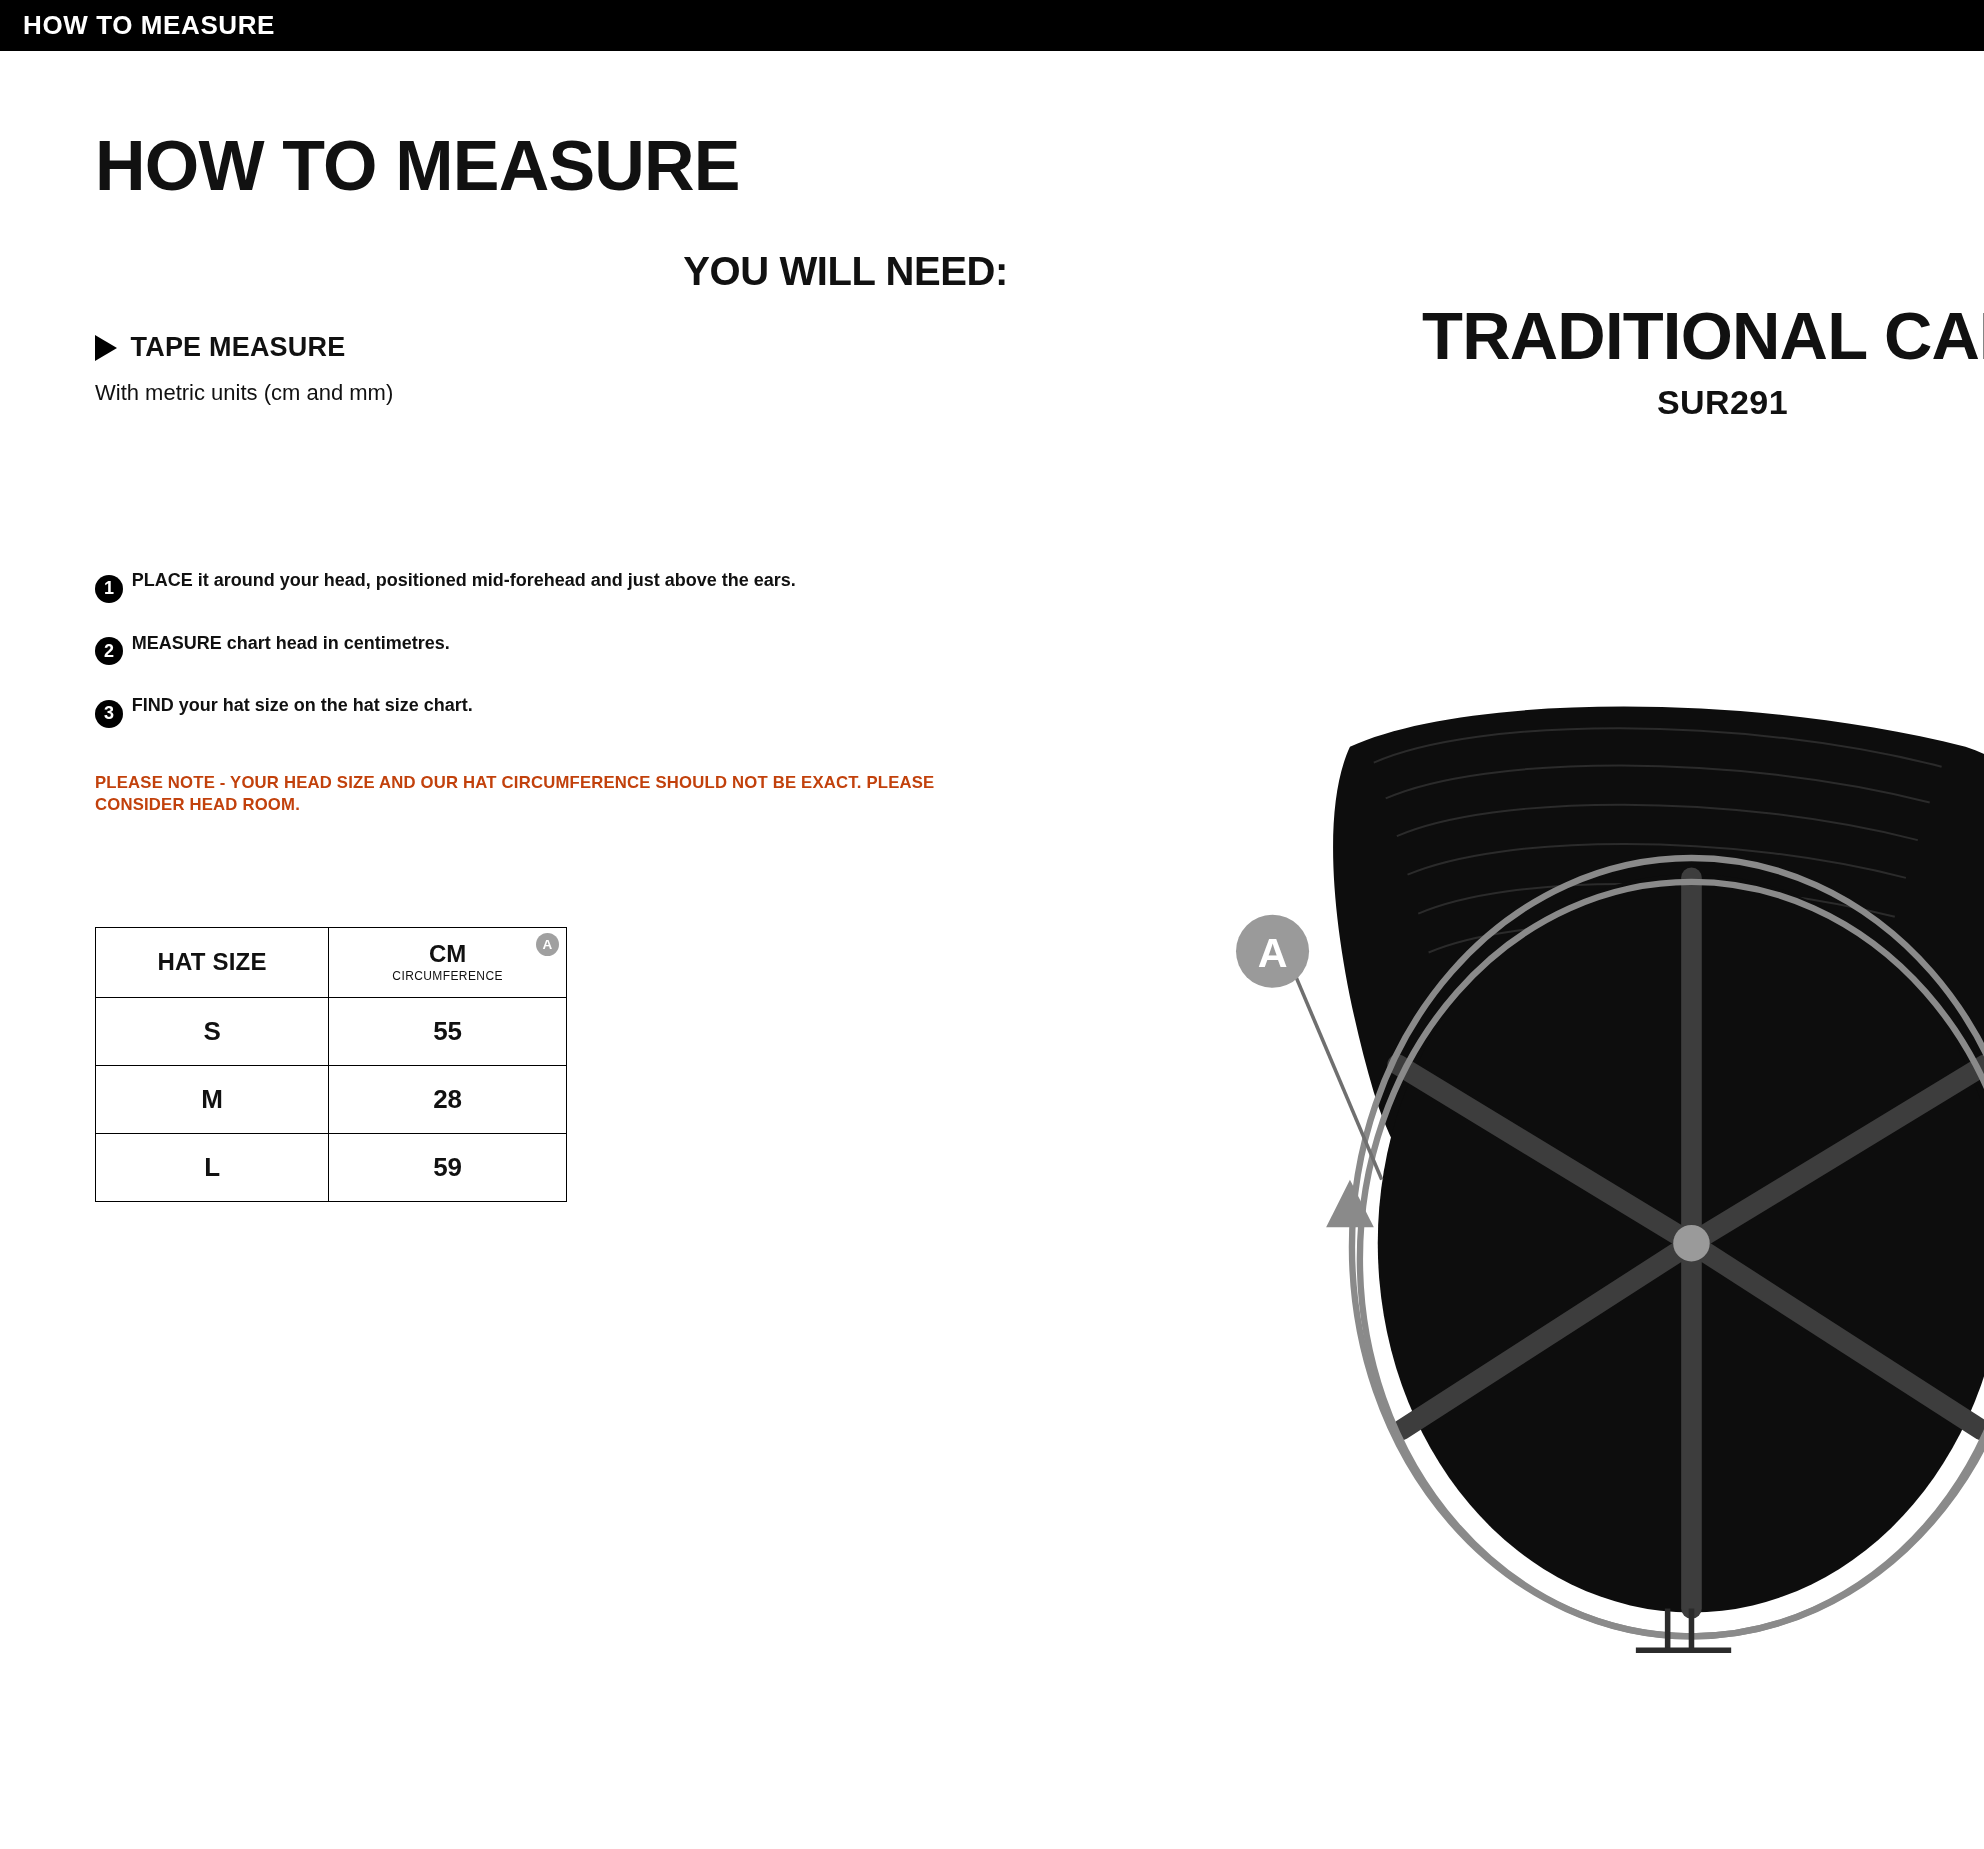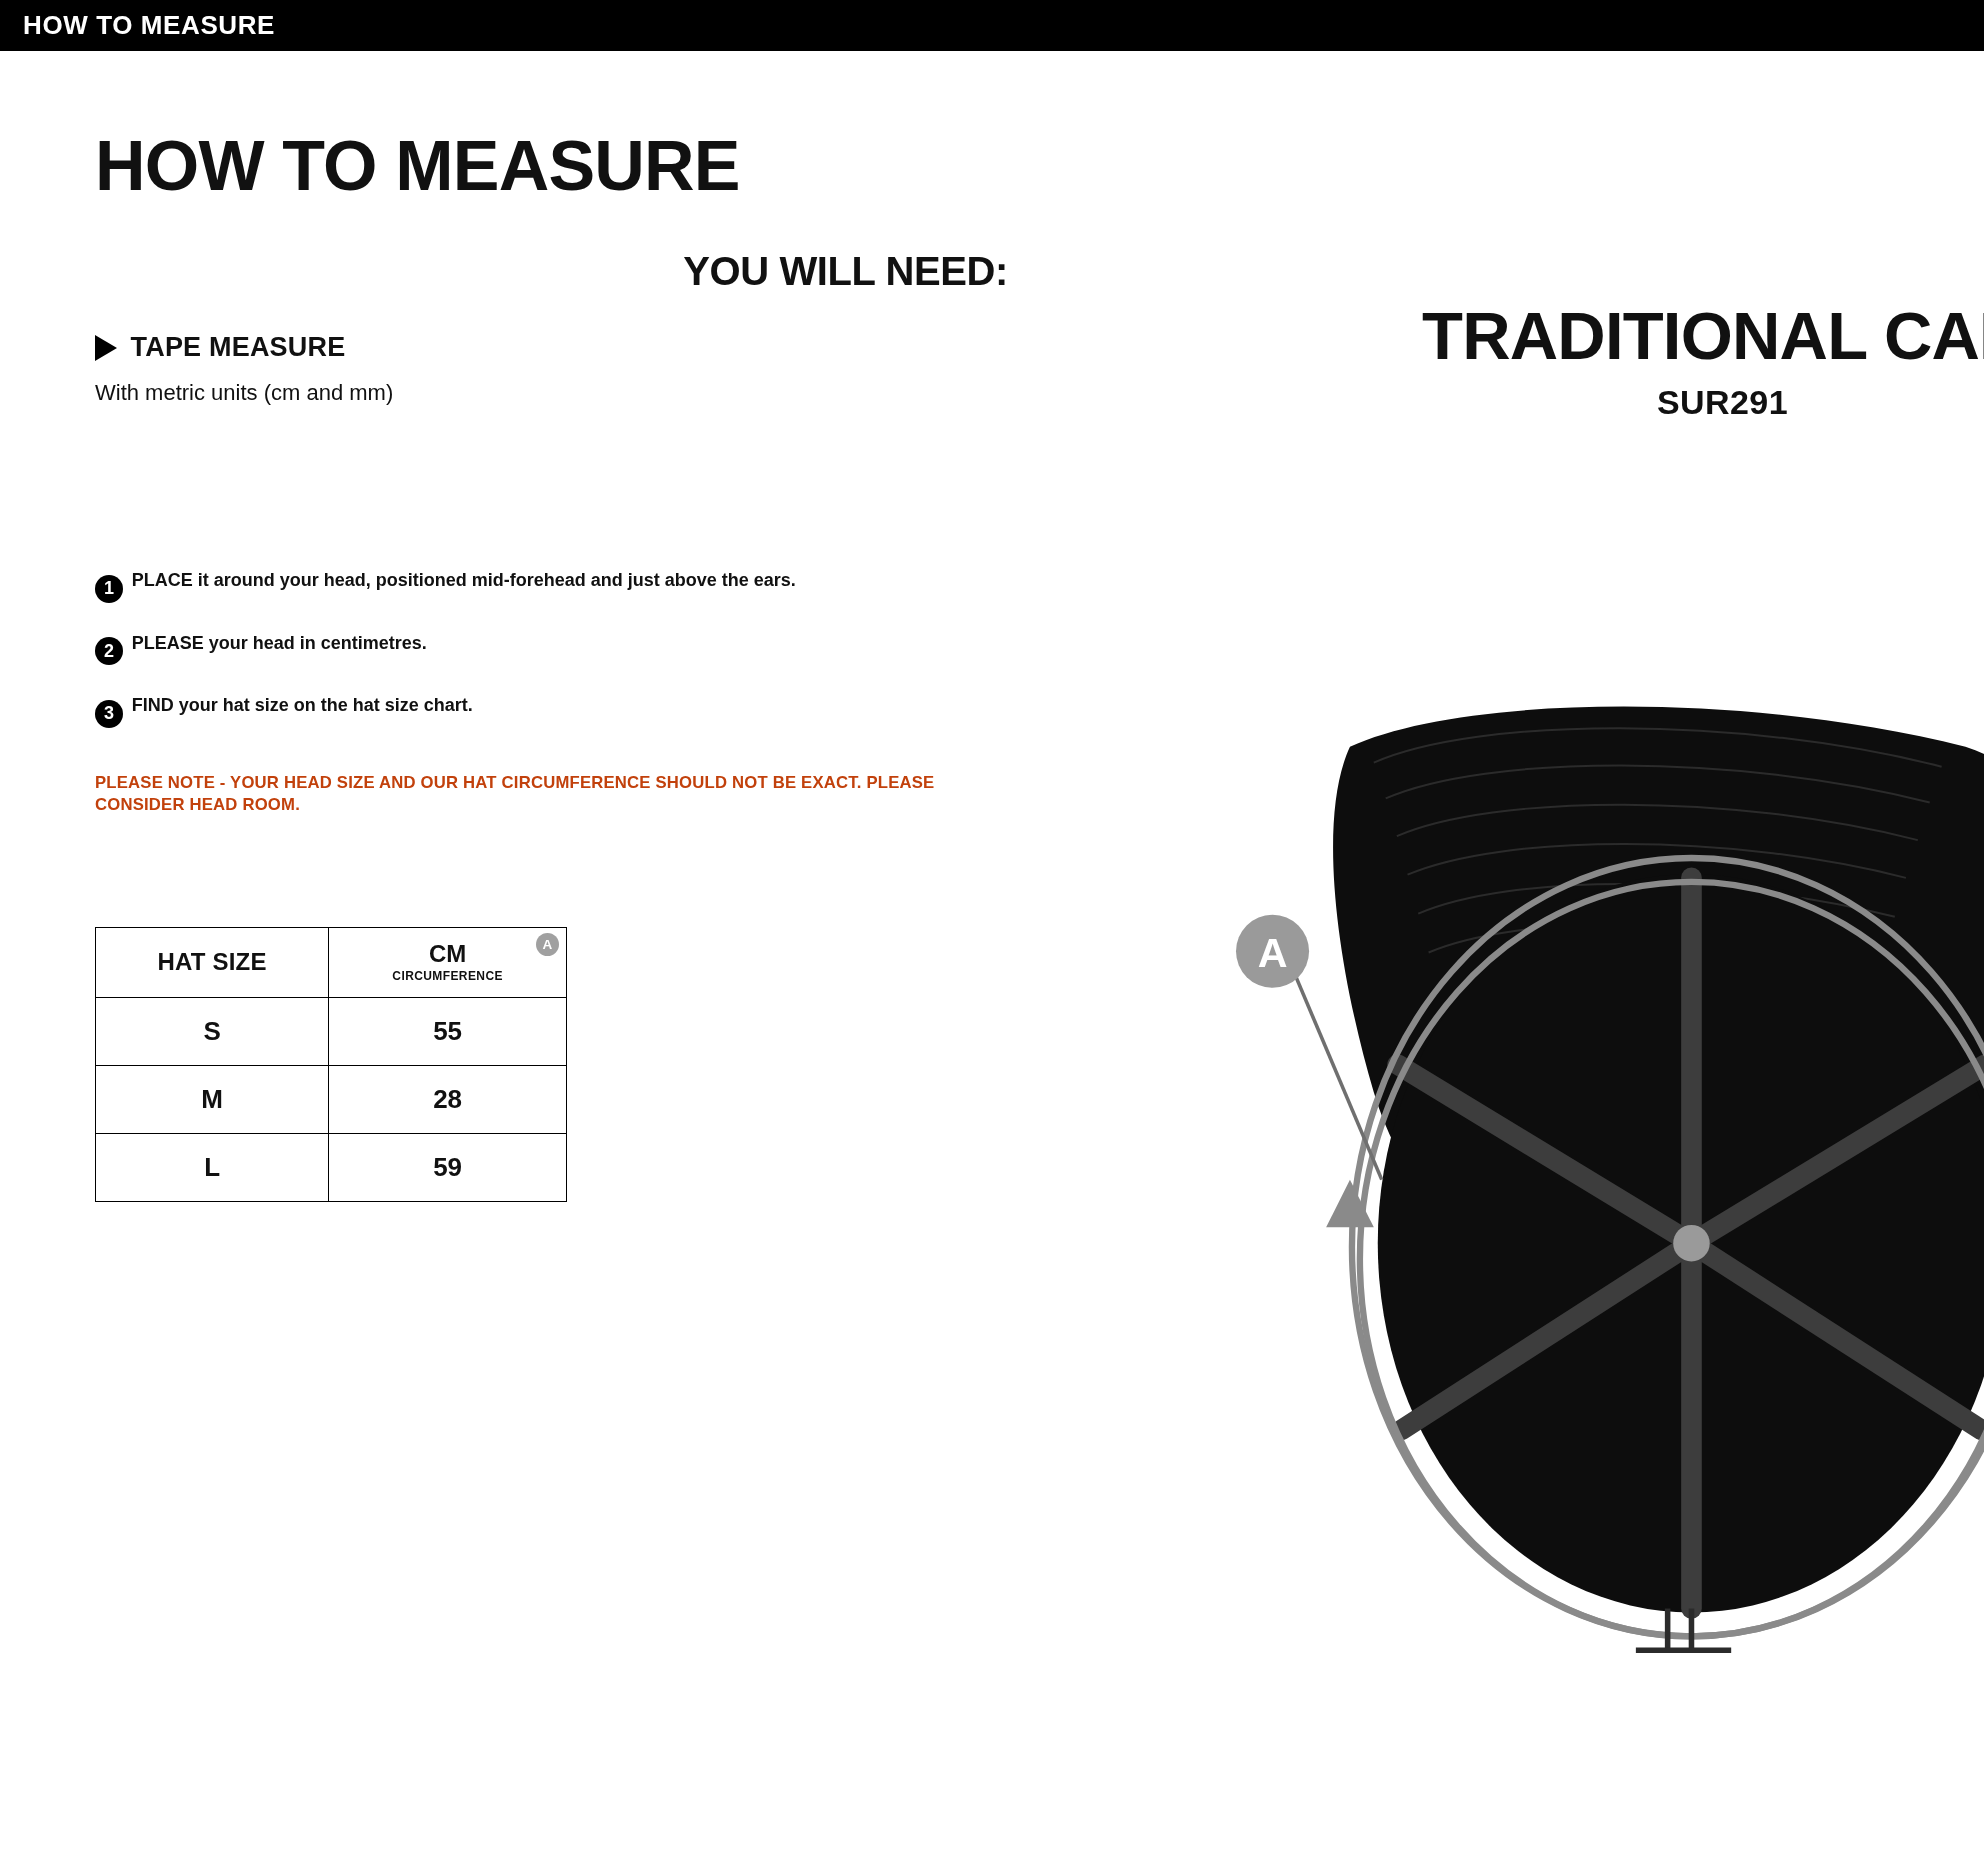--- a/index.html
+++ b/index.html
@@ -139,21 +139,21 @@
     font-weight: bold;
     letter-spacing: 0.2px;
   }
   .th-cm {
     font-size: 24px;
     font-weight: bold;
     line-height: 1;
   }
   .th-circ {
     font-size: 12px;
-    font-weight: bold;
+    font-weight: normal;
     letter-spacing: 0.4px;
     margin-top: 3.2px;
   }
   .badge-a-small {
     position: absolute;
     right: 7.1px;
     top: 5.6px;
     width: 23px; height: 23px;
     border-radius: 50%;
     background: #a0a0a0;
@@ -223,21 +223,21 @@
   </div>
   <div class="need-sub">With metric units (cm and mm)</div>
 
   <div class="steps">
     <div class="step">
       <div class="step-num">1</div>
       <div class="step-text">PLACE it around your head, positioned mid-forehead and just above the ears.</div>
     </div>
     <div class="step">
       <div class="step-num">2</div>
-      <div class="step-text">PLEASE your head in centimetres.</div>
+      <div class="step-text">MEASURE chart head in centimetres.</div>
     </div>
     <div class="step">
       <div class="step-num">3</div>
       <div class="step-text">FIND your hat size on the hat size chart.</div>
     </div>
   </div>
 
   <div class="note">PLEASE NOTE - YOUR HEAD SIZE AND OUR HAT CIRCUMFERENCE SHOULD NOT BE EXACT. PLEASE CONSIDER HEAD ROOM.</div>
 
   <table class="size-table">

